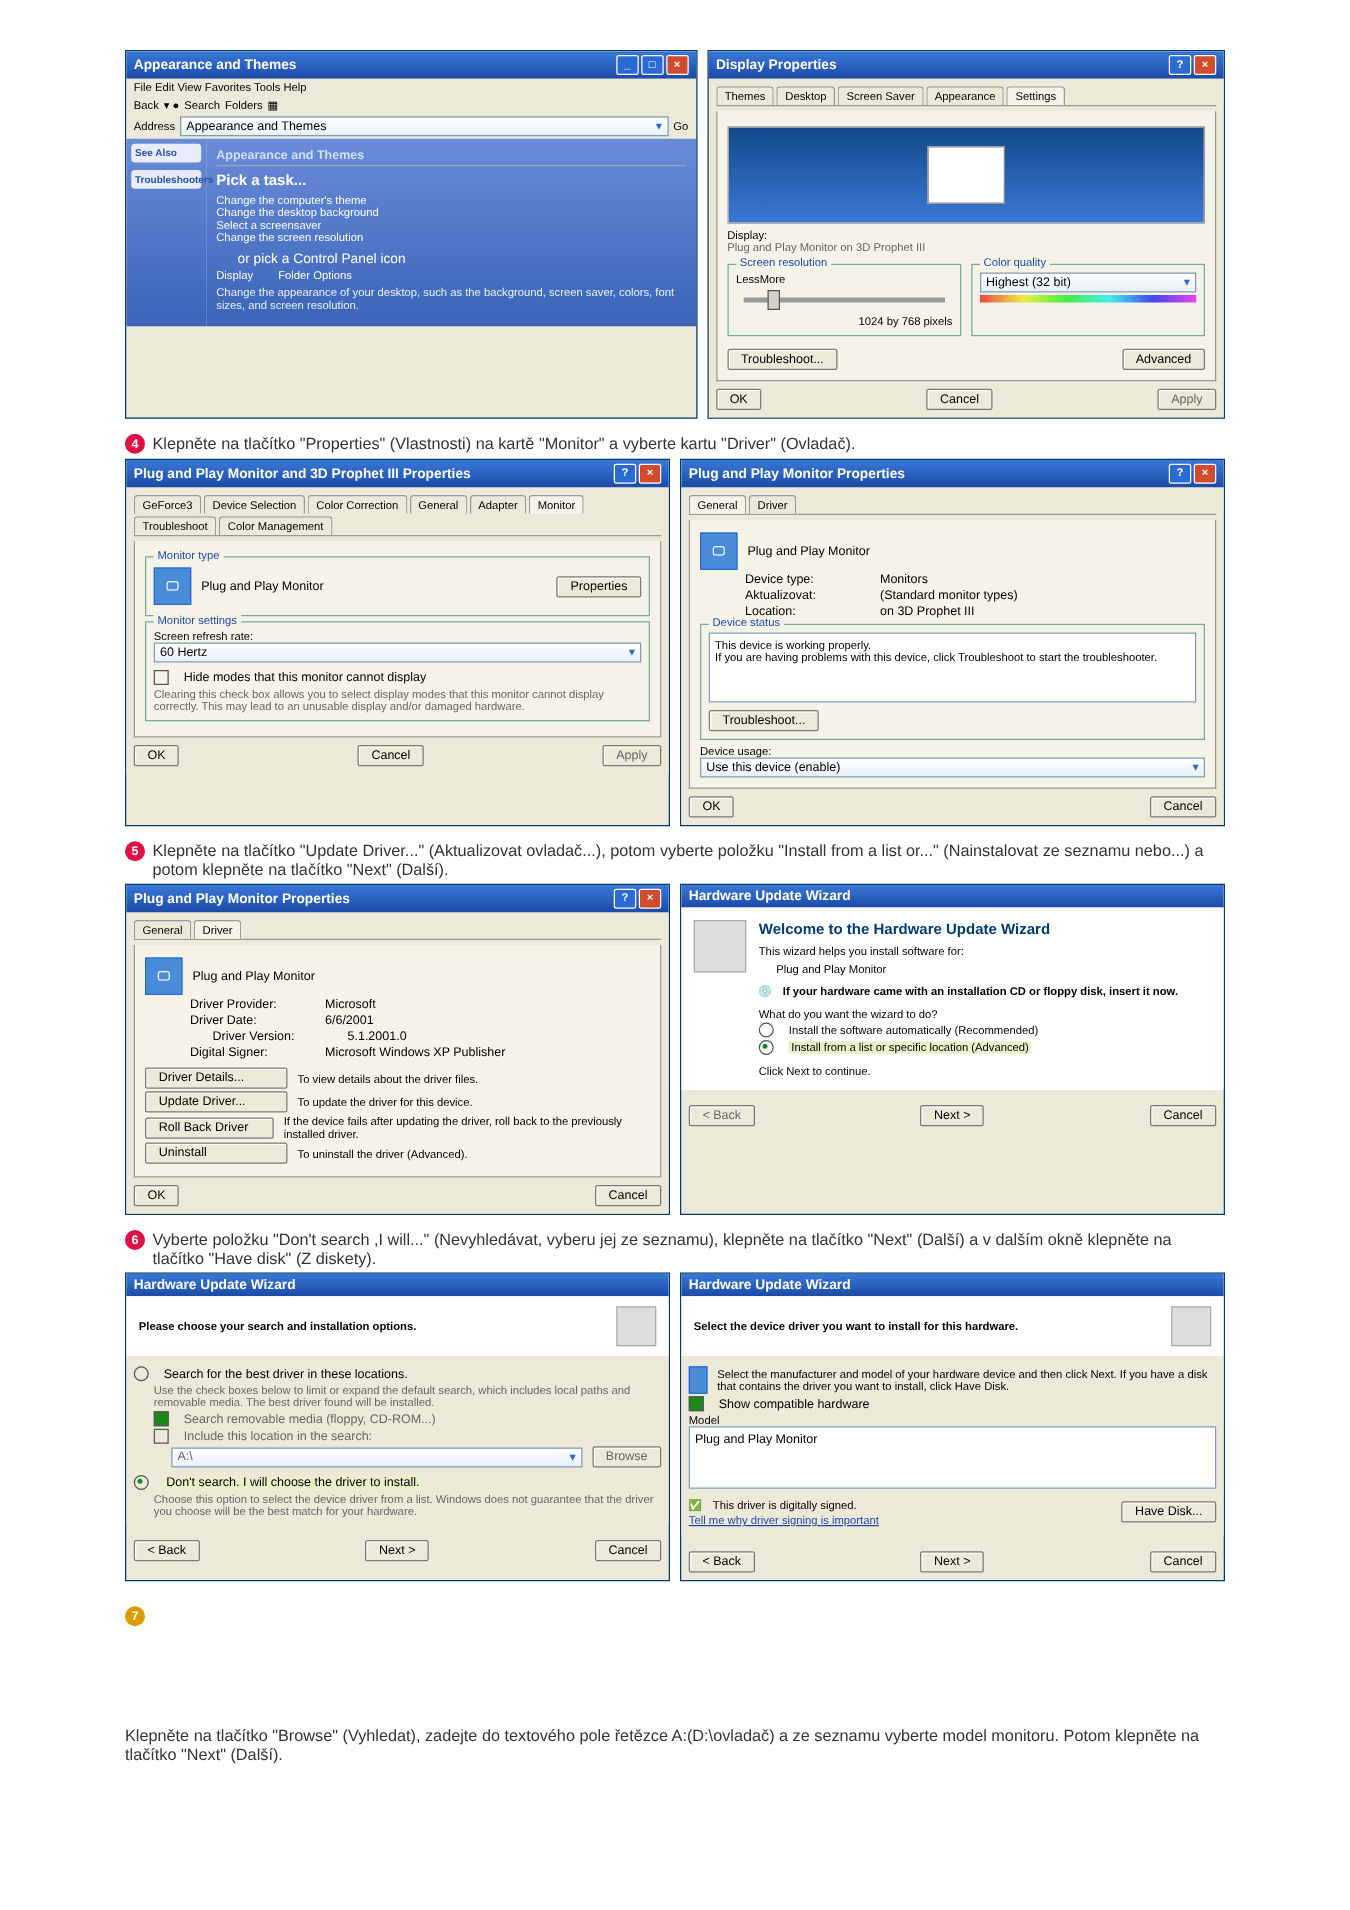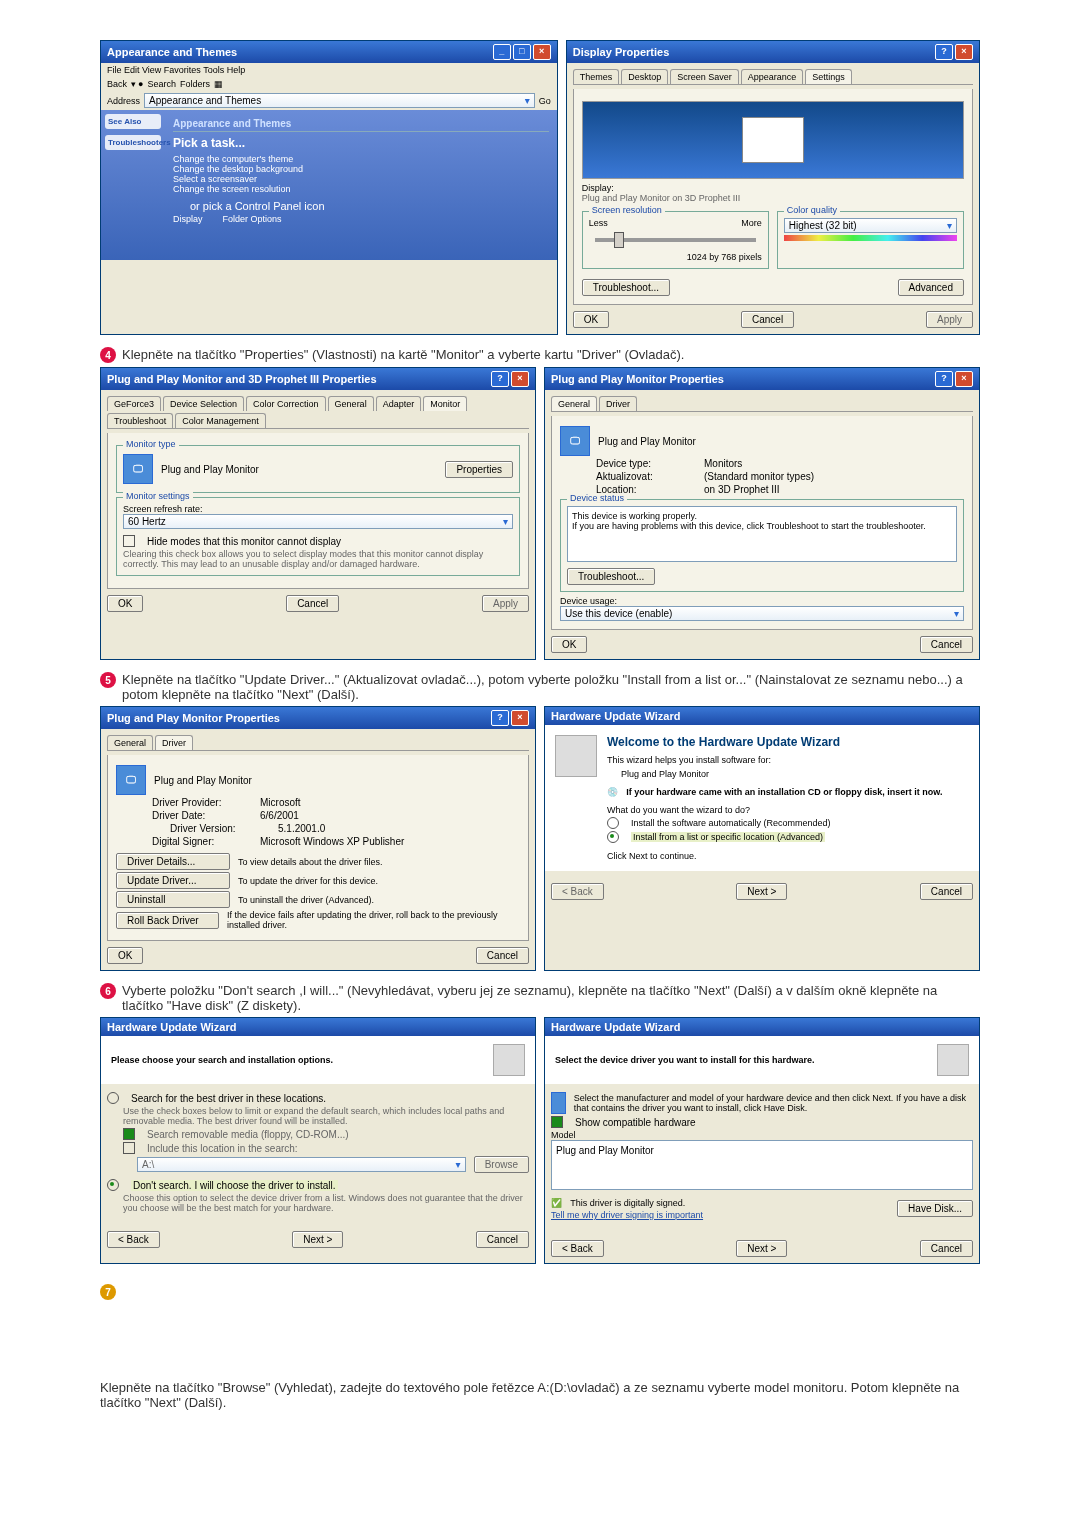--- a/index.html
+++ b/index.html
@@ -82,20 +82,21 @@
         <div style="font-weight:bold;font-size:12px;margin:4px 0">Pick a task...</div>
         <div class="small">Change the computer's theme</div>
         <div class="small">Change the desktop background</div>
         <div class="small">Select a screensaver</div>
         <div class="small">Change the screen resolution</div>
         <div style="font-weight:normal;font-size:11px;margin:6px 17px 2px">or pick a Control Panel icon</div>
         <div style="display:flex;gap:20px">
           <span class="small">Display</span>
           <span class="small">Folder Options</span>
         </div>
+        <div class="small" style="margin-top:4px;opacity:.9">Change the appearance of your desktop, such as the background, screen saver, colors, font sizes, and screen resolution.</div>
       </div>
     </div>
   </div>
 
   <div class="win" style="flex:.95">
     <div class="titlebar">
       <span>Display Properties</span>
       <span class="tbar-btns">
             <span class="tb help">?</span>
             <span class="tb">×</span>
@@ -111,21 +112,21 @@
       </div>
       <div class="panel">
         <div class="monitor-preview">
               <div class="mini-win"></div>
             </div>
         <div class="small">Display:</div>
         <div class="small muted">Plug and Play Monitor on 3D Prophet III</div>
         <div style="display:flex;gap:8px;margin-top:4px">
           <div class="group" style="flex:1">
             <span class="group-title">Screen resolution</span>
-            <div style="display:flex;justify-content:space-between" class="small">
+            <div style="display:flex;" class="small">
                   <span>Less</span>
                   <span>More</span>
                 </div>
             <div class="slider">
                   <div class="thumb"></div>
                 </div>
             <div class="small" style="text-align:right">1024 by 768 pixels</div>
           </div>
           <div class="group" style="flex:1">
             <span class="group-title">Color quality</span>
@@ -302,26 +303,26 @@
             </div>
         <div class="fieldrow" style="margin-top:6px">
               <span class="btn" style="width:92px">Driver Details...</span>
               <span class="small">To view details about the driver files.</span>
             </div>
         <div class="fieldrow">
               <span class="btn" style="width:92px">Update Driver...</span>
               <span class="small">To update the driver for this device.</span>
             </div>
         <div class="fieldrow">
+              <span class="btn" style="width:92px">Roll Back Driver</span>
+              <span class="small">If the device fails after updating the driver, roll back to the previously installed driver.</span>
+            </div>
+        <div class="fieldrow">
               <span class="btn" style="width:92px">Uninstall</span>
               <span class="small">To uninstall the driver (Advanced).</span>
-            </div>
-        <div class="fieldrow">
-              <span class="btn" style="width:92px">Roll Back Driver</span>
-              <span class="small">If the device fails after updating the driver, roll back to the previously installed driver.</span>
             </div>
       </div>
       <div class="btn-row">
             <span class="btn">OK</span>
             <span class="btn">Cancel</span>
           </div>
     </div>
   </div>
 
   <div class="win">

